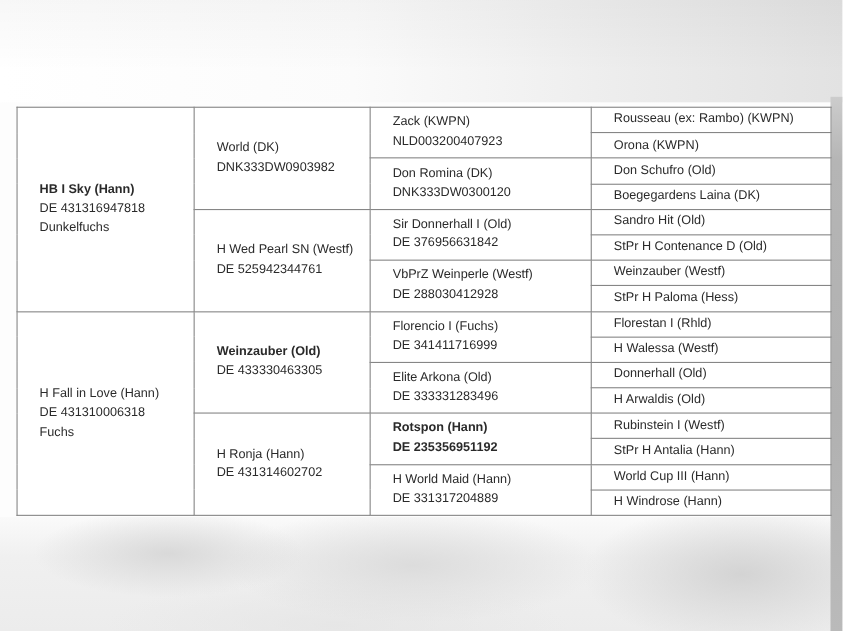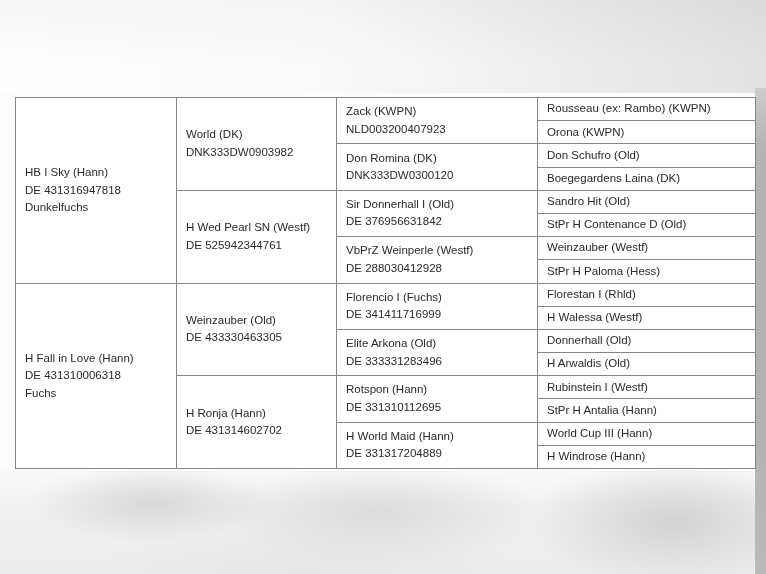--- a/index.html
+++ b/index.html
@@ -40,30 +40,30 @@
   table.pedigree{
     position:absolute;left:15px;top:97px;
     width:740px;height:372px;
     border-collapse:collapse;
     table-layout:fixed;
     background:#ffffff;
   }
   table.pedigree td{
     border:1px solid var(--table-border);
     vertical-align:middle;
-    padding:2px 4px 2px 9px;
+    padding:2px 4px 2px 20px;
     overflow:hidden;
   }
   .line{
     font-size:11.5px;
     line-height:17.5px;
     color:var(--text);
     white-space:nowrap;
   }
-  .b{font-weight:normal;}
+  .b{font-weight:bold;}
 </style>
 </head>
 <body>
 
 <div class="stage">
   <div class="bg-top"></div>
   <div class="bg-bottom"></div>
   <div class="bg-right-strip"></div>
 
   <table class="pedigree">
@@ -180,21 +180,21 @@
           <div class="line">H Arwaldis (Old)</div>
         </td>
       </tr>
       <tr>
         <td rowspan="4">
           <div class="line">H Ronja (Hann)</div>
           <div class="line">DE 431314602702</div>
         </td>
         <td rowspan="2">
           <div class="line b">Rotspon (Hann)</div>
-          <div class="line b">DE 331310112695</div>
+          <div class="line b">DE 235356951192</div>
         </td>
         <td>
           <div class="line">Rubinstein I (Westf)</div>
         </td>
       </tr>
       <tr>
         <td>
           <div class="line">StPr H Antalia (Hann)</div>
         </td>
       </tr>

